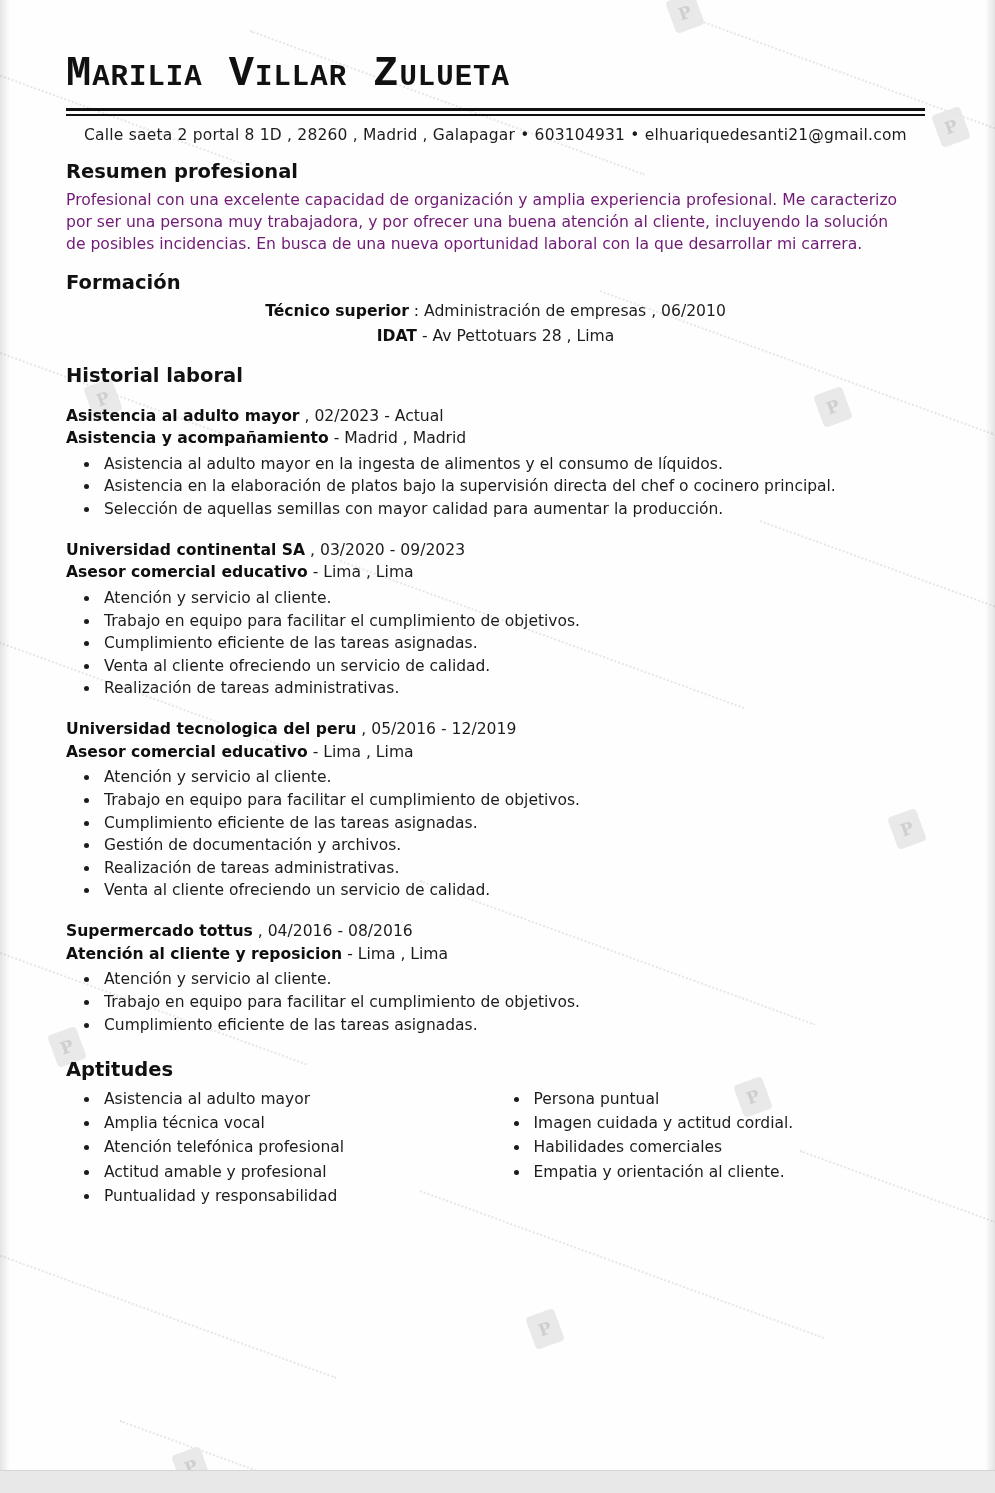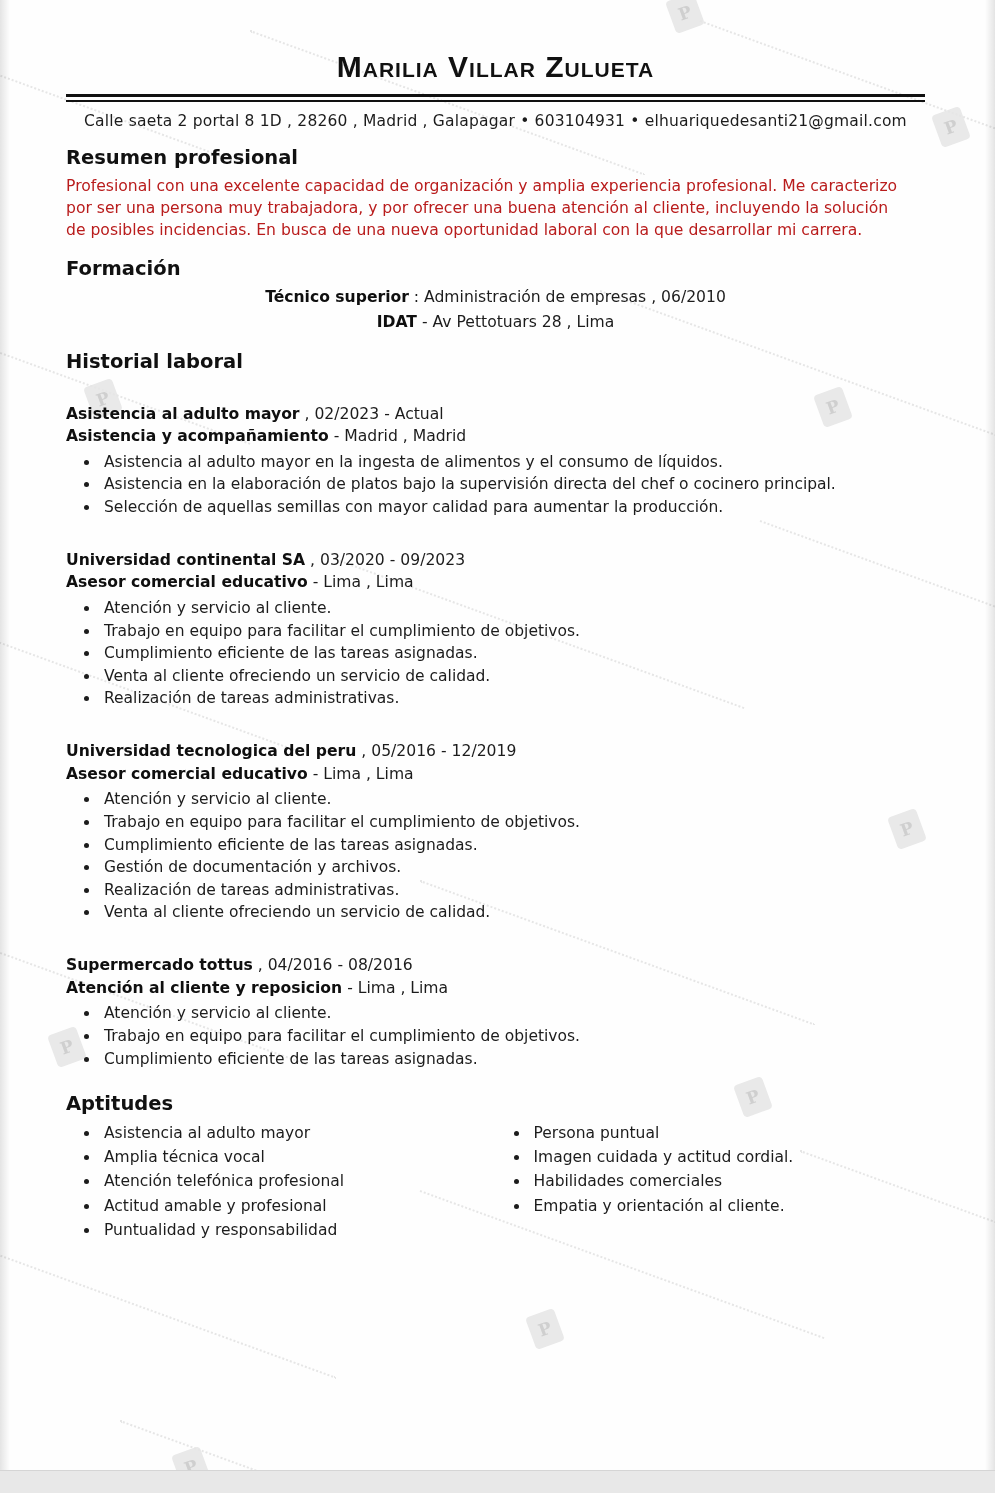--- a/index.html
+++ b/index.html
@@ -53,24 +53,23 @@
 
   .content {
     position: relative;
     z-index: 2;
     padding: 40px 70px 0 66px;
     box-sizing: border-box;
   }
 
   
   .name {
-    text-align: center;
-    font-family: Liberation Sans, sans-serif;
+    font-family: Liberation Mono, monospace;
     font-weight: bold;
-    font-size: 30px;
+    font-size: 42px;
     letter-spacing: 1px;
     color: #111;
     margin: 10px 0 10px 0;
     font-variant: small-caps;
     text-transform: capitalize;
   }
   .rule-double {
     border-top: 3px solid #111;
     border-bottom: 2px solid #111;
     height: 3px;
@@ -86,33 +85,33 @@
   
   .section-title {
     font-size: 19.5px;
     font-weight: bold;
     color: #111;
     margin: 16px 0 6px 0;
   }
   .summary {
     font-size: 15.6px;
     line-height: 1.42;
-    color: #b91c1c;
+    color: #701a75;
     margin: 0 0 16px 0;
     max-width: 845px;
   }
   .line {
     font-size: 15.6px;
     line-height: 1.45;
     color: #1c1c1c;
     margin: 0;
   }
   .line b { font-weight: bold; color: #0f0f0f; }
   .entry { margin-bottom: 2px; text-align: center; }
-  .job { margin-top: 30px; }
+  .job { margin-top: 18px; }
   .job:first-of-type { margin-top: 2px; }
   ul.bullets {
     margin: 3px 0 0 0;
     padding-left: 34px;
     list-style: disc;
   }
   ul.bullets li {
     font-size: 15.5px;
     line-height: 1.46;
     color: #1c1c1c;

